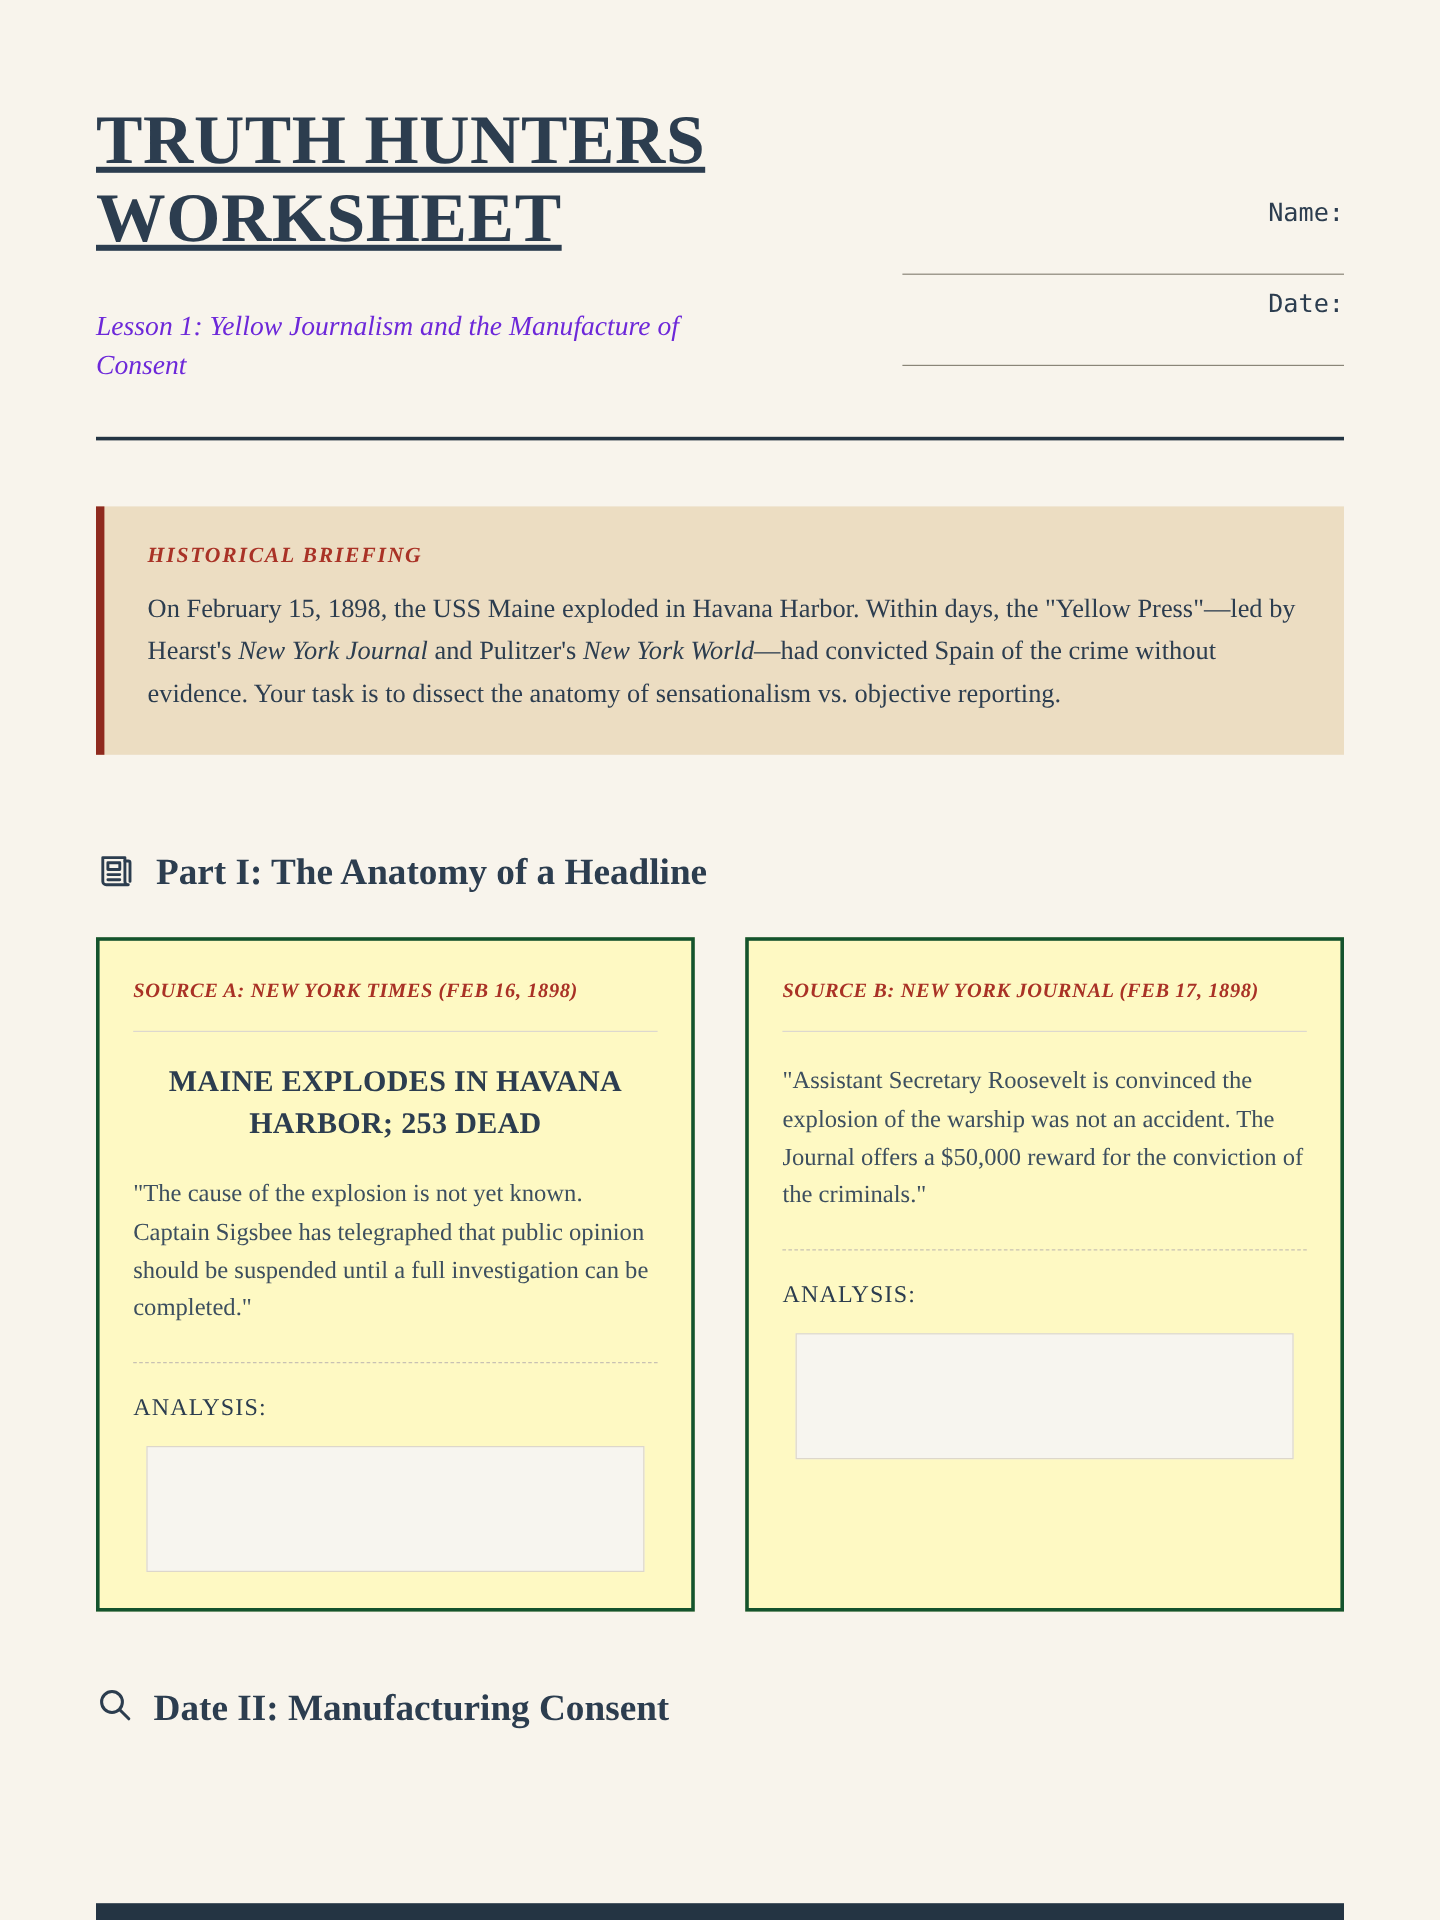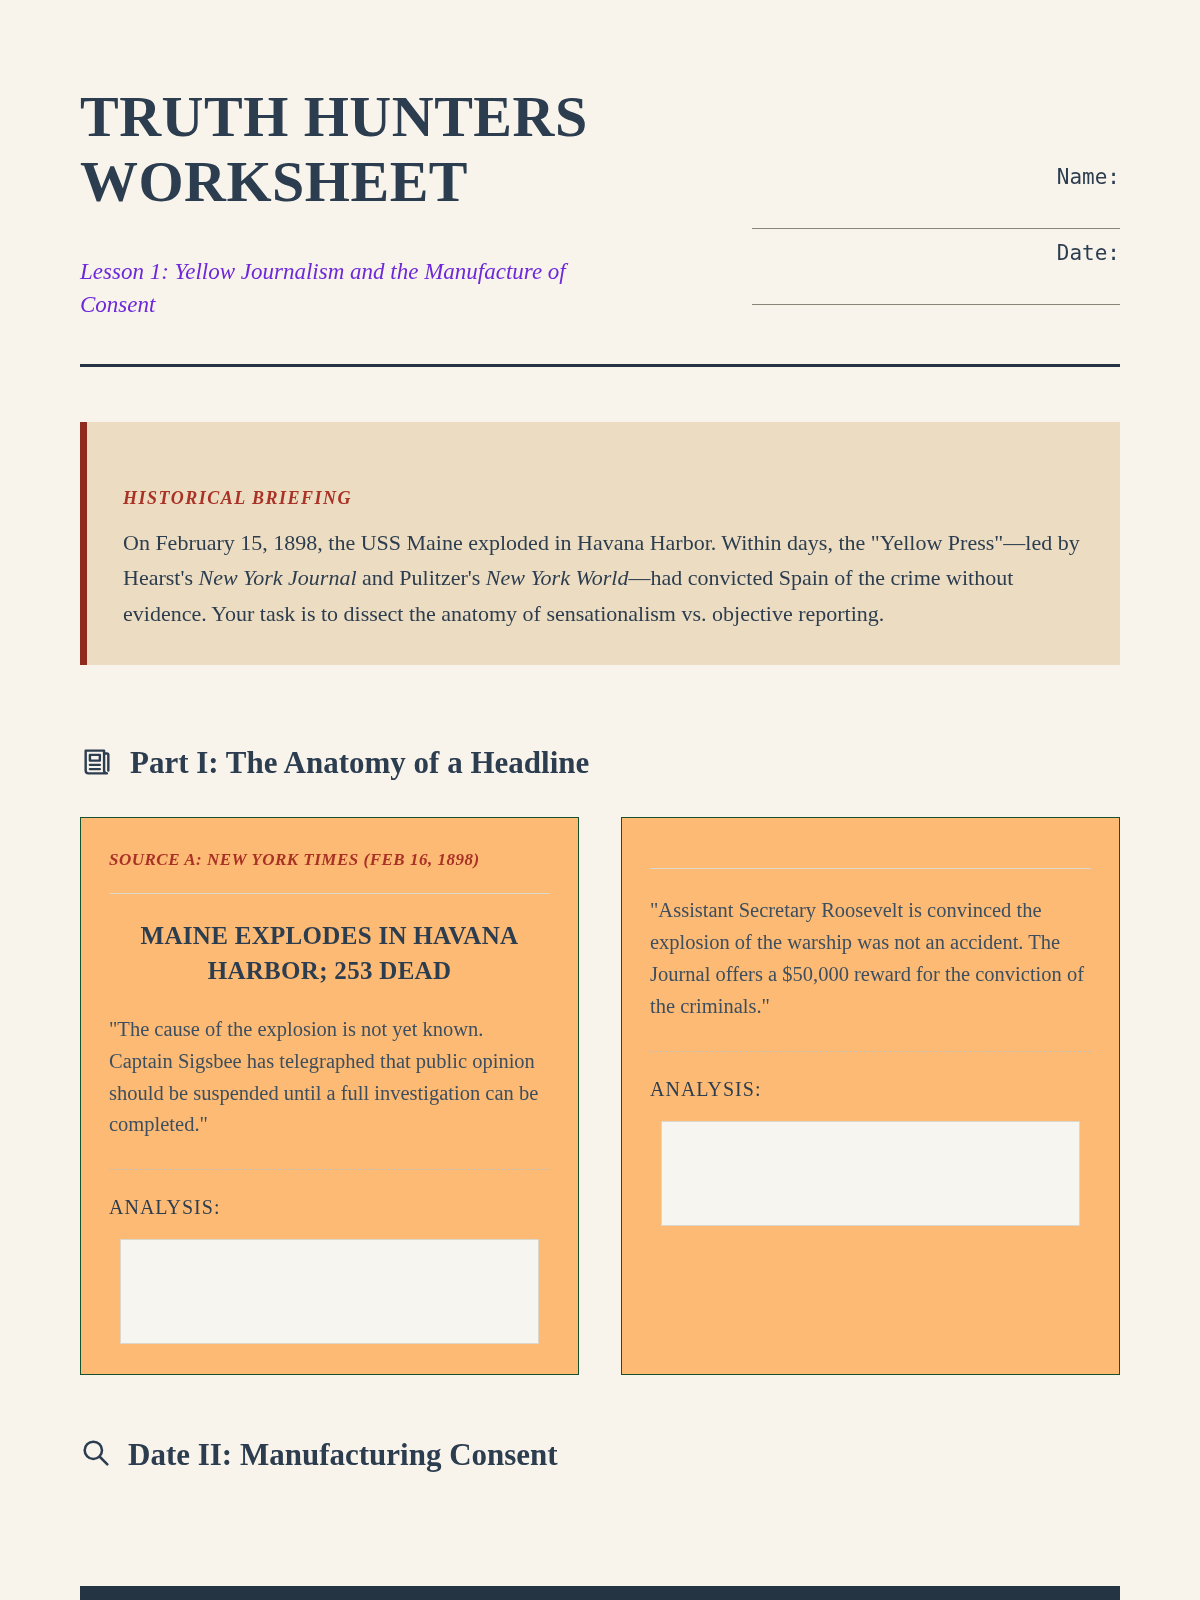--- a/index.html
+++ b/index.html
@@ -23,20 +23,21 @@
     justify-content: space-between;
     align-items: flex-start;
   }
   .title-block { max-width: 640px; }
   h1.page-title {
     font-size: 58px;
     line-height: 1.12;
     font-weight: 700;
     color: #2c3d4f;
     letter-spacing: 0.5px;
+    text-decoration: underline;
   }
   .subtitle {
     margin-top: 40px;
     max-width: 490px;
     font-style: italic;
     font-size: 23px;
     line-height: 1.45;
     color: #6d28d9;
   }
   .fields {
@@ -75,21 +76,20 @@
     padding: 30px 36px 34px 36px;
   }
   .briefing-label {
     font-size: 18px;
     font-weight: 700;
     font-style: italic;
     letter-spacing: 1.5px;
     color: #a93226;
     text-transform: uppercase;
     margin-bottom: 16px;
-    margin-top: 36px;
   }
   .briefing-text {
     font-size: 22px;
     line-height: 1.62;
     color: #2c3d4f;
   }
   .briefing-text em { font-style: italic; }
 
   
   .section-heading {
@@ -105,22 +105,22 @@
 
   
   .cards {
     margin-top: 36px;
     display: grid;
     grid-template-columns: 1fr 1fr;
     gap: 42px;
     align-items: stretch;
   }
   .card {
-    background: #fdba74;
-    border: 1px solid #14532d;
+    background: #fef9c3;
+    border: 3px solid #14532d;
     padding: 30px 28px;
   }
   .source-label {
     font-size: 17px;
     font-weight: 700;
     font-style: italic;
     letter-spacing: 0.5px;
     color: #a93226;
     text-transform: uppercase;
     line-height: 1.45;
@@ -229,20 +229,21 @@
         <div class="source-label">Source A: New York Times (Feb 16, 1898)</div>
         <hr class="divider">
         <h3 class="headline">MAINE EXPLODES IN HAVANA HARBOR; 253 DEAD</h3>
         <p class="quote">"The cause of the explosion is not yet known. Captain Sigsbee has telegraphed that public opinion should be suspended until a full investigation can be completed."</p>
         <hr class="dashed">
         <div class="analysis-label">Analysis:</div>
         <textarea class="analysis-box" style=""></textarea>
       </article>
 
       <article class="card card--b">
+        <div class="source-label">Source B: New York Journal (Feb 17, 1898)</div>
         <hr class="divider">
         <p class="quote">"Assistant Secretary Roosevelt is convinced the explosion of the warship was not an accident. The Journal offers a $50,000 reward for the conviction of the criminals."</p>
         <hr class="dashed">
         <div class="analysis-label">Analysis:</div>
         <textarea class="analysis-box" style=""></textarea>
       </article>
 
     </div>
   </section>
 

